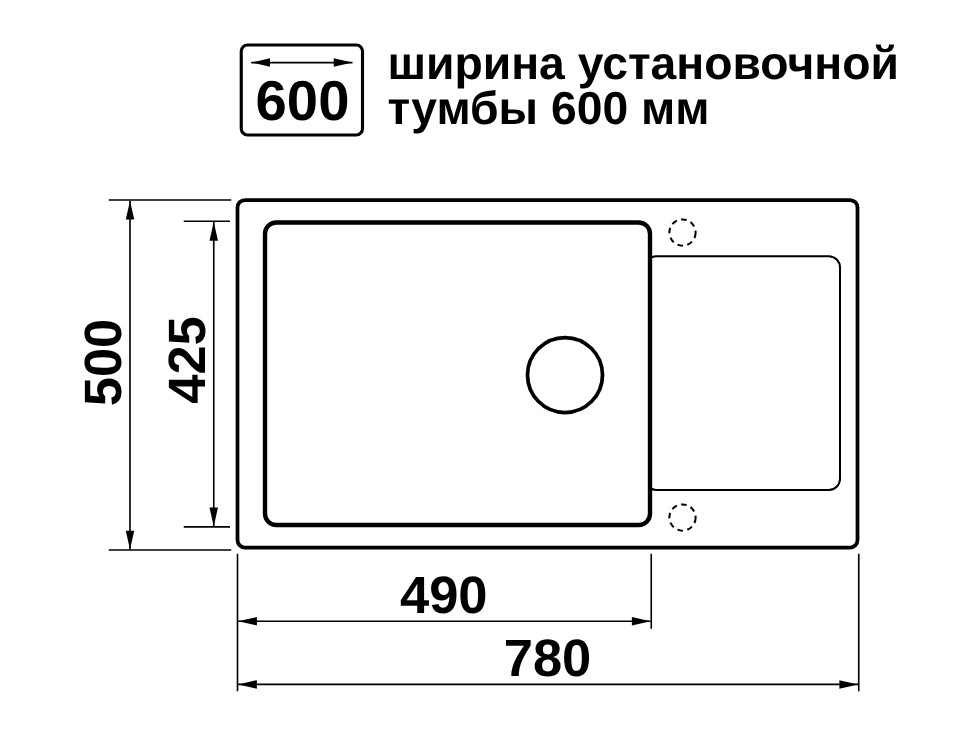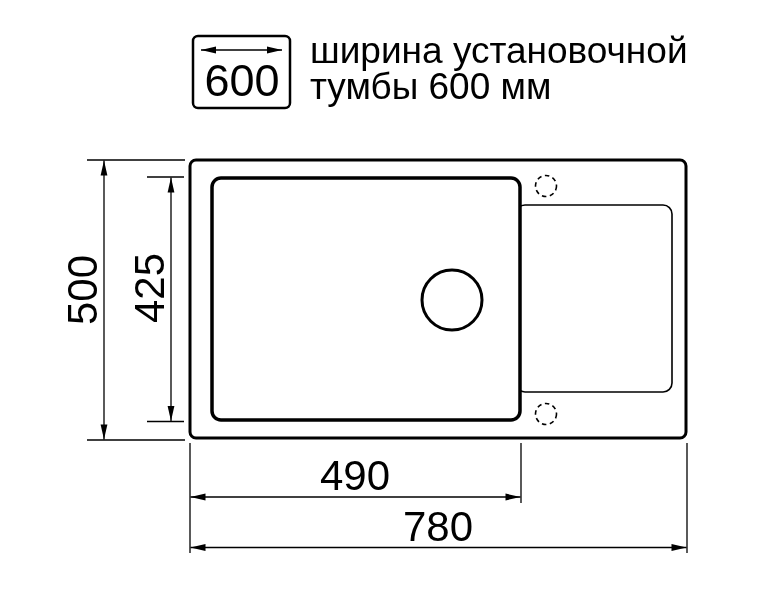--- a/index.html
+++ b/index.html
@@ -6,20 +6,21 @@
     margin: 0;
     padding: 0;
     background: #ffffff;
   }
   #stage {
     position: relative;
     width: 777px;
     height: 600px;
     background: #ffffff;
     overflow: hidden;
+    font-weight: bold;
   }
   svg text {
     font-family: "Liberation Sans", sans-serif;
     fill: #000000;
   }
   .legend-label { font-size: 37px; }
   .legend-value { font-size: 45px; }
   .dim-text     { font-size: 42px; }
 </style>
 </head>

